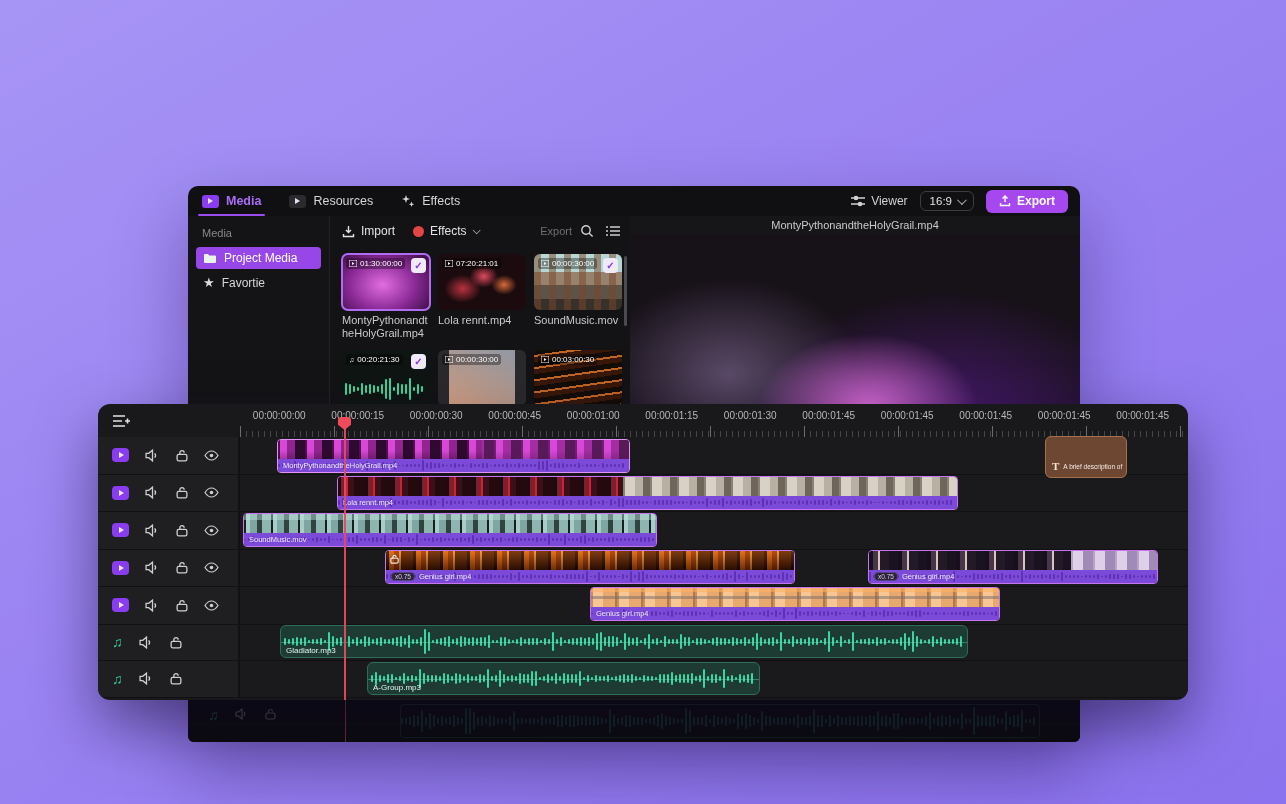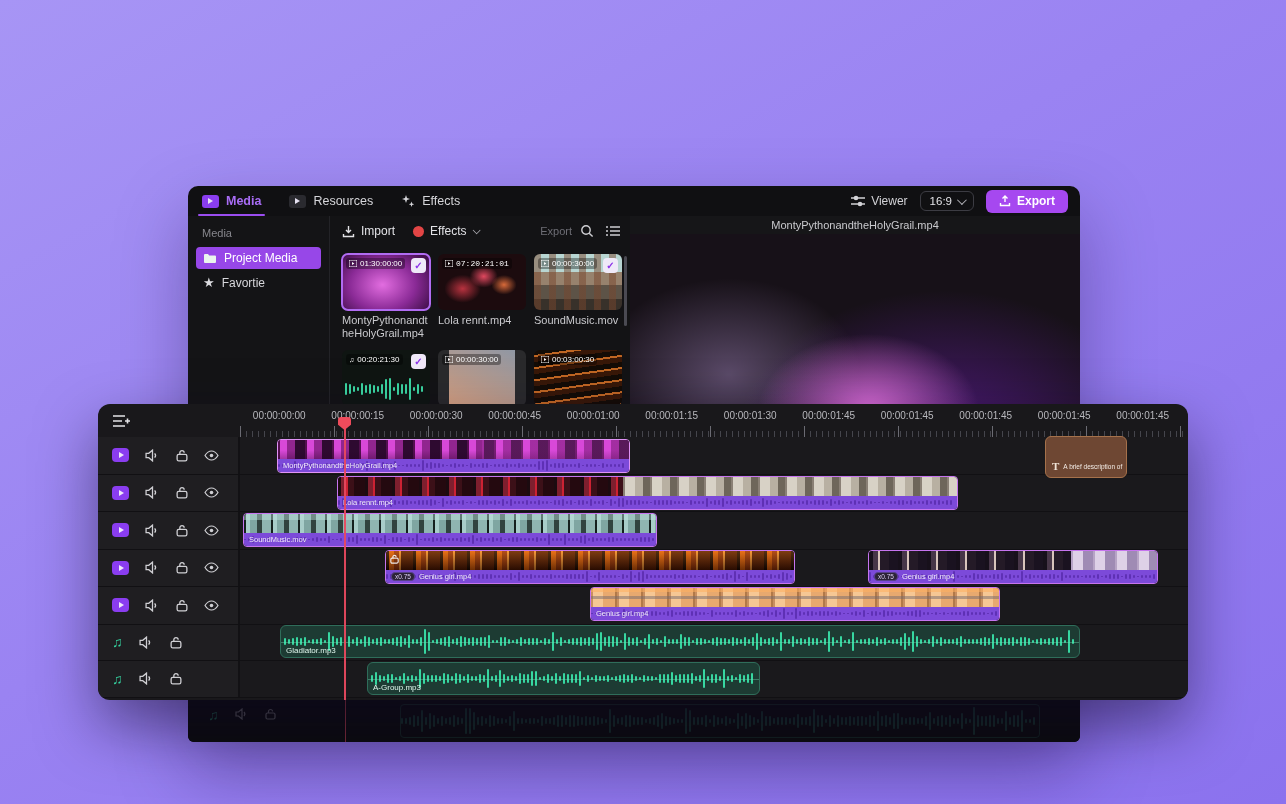--- a/index.html
+++ b/index.html
@@ -292,21 +292,21 @@
                     <path d="M3 2l2.4 1.5L3 5z" fill="#fff"></path>
                   </svg>
                 <span>01:30:00:00</span>
               </span>
               <span class="chk">✓</span>
             </div>
             <div class="mname">MontyPythonandtheHolyGrail.mp4</div>
           </div>
 
           <div>
-            <div class="thumb" style="background:radial-gradient(20px 16px at 52% 40%, #e0485f, rgba(224,72,95,0) 70%), radial-gradient(26px 20px at 28% 62%, #b8323f, rgba(184,50,63,0) 70%), radial-gradient(18px 14px at 75% 55%, #d86a3a, rgba(216,106,58,0) 70%), #1c0b0e;font-family:Liberation Mono, monospace;">
+            <div class="thumb" style="background:radial-gradient(20px 16px at 52% 40%, #e0485f, rgba(224,72,95,0) 70%), radial-gradient(26px 20px at 28% 62%, #b8323f, rgba(184,50,63,0) 70%), radial-gradient(18px 14px at 75% 55%, #d86a3a, rgba(216,106,58,0) 70%), #1c0b0e;">
               <span class="dur">
                 <svg width="8" height="7" viewBox="0 0 8 7">
                     <rect x="0" y="0" width="8" height="7" rx="1.5" fill="none" stroke="#fff" stroke-width="1"></rect>
                     <path d="M3 2l2.4 1.5L3 5z" fill="#fff"></path>
                   </svg>
                 <span>07:20:21:01</span>
               </span>
             </div>
             <div class="mname">Lola rennt.mp4</div>
           </div>
@@ -1428,21 +1428,21 @@
               <i style="height:15%"></i>
               <i style="height:20%"></i>
               <i style="height:35%"></i>
             </div>
           <div class="cl-label">
               <span>Genius girl.mp4</span>
             </div>
           </div>
       </div>
 
-      <div class="aclip" style="left:182px; top:221px; width:800px; height:33px;">
+      <div class="aclip" style="left:182px; top:221px; width:688px; height:33px;">
         <div class="wave">
             <i style="height:28%"></i>
             <i style="height:19%"></i>
             <i style="height:26%"></i>
             <i style="height:37%"></i>
             <i style="height:24%"></i>
             <i style="height:34%"></i>
             <i style="height:14%"></i>
             <i style="height:19%"></i>
             <i style="height:16%"></i>

